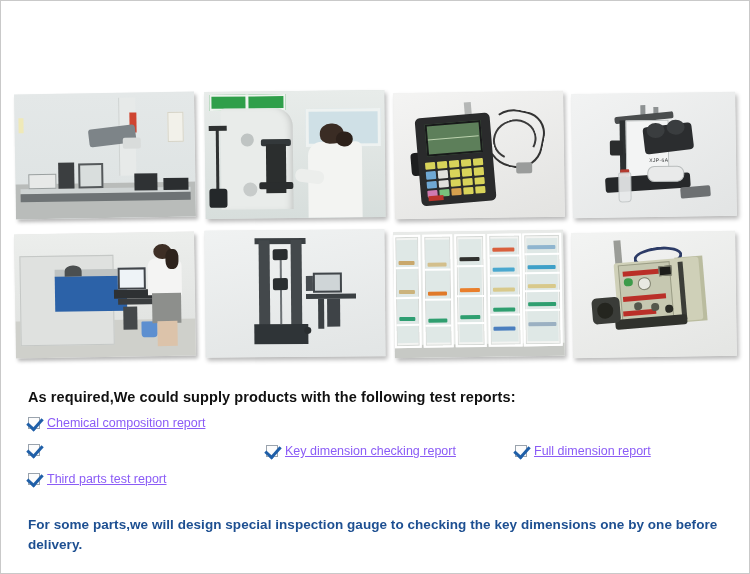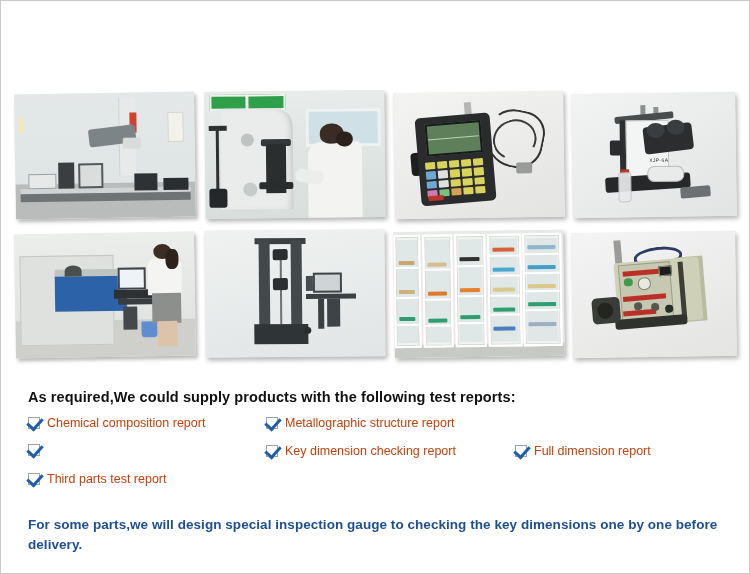--- a/index.html
+++ b/index.html
@@ -243,21 +243,21 @@
     flex:0 0 auto;
   }
   .cbox::after {
     content:"";
     position:absolute; left:1px; top:-3px;
     width:7px; height:12px;
     border:solid #1f5fa8;
     border-width:0 3px 3px 0;
     transform:rotate(42deg);
   }
-  .cl-text { font-size:12.5px; color:#c2410c; }
+  .cl-text { font-size:12.5px; color:#8b5cf6;text-decoration:underline; }
 
   .footnote {
     position:absolute; left:27px; top:514px;
     width:700px;
     font-size:13.5px; font-weight:bold; line-height:20px;
     color:#1d4f91;
     letter-spacing:.05px;
   }
 </style>
 </head>
@@ -515,24 +515,20 @@
 
   <div class="lead">As required,We could supply products with the following test reports:</div>
 
   <div class="checklist">
 
     <div class="cl-row">
       <div class="cl-item cl-col1">
         <span class="cbox"></span>
         <span class="cl-text">Chemical composition report</span>
       </div>
-      <div class="cl-item cl-col2">
-        <span class="cbox"></span>
-        <span class="cl-text">Metallographic structure report</span>
-      </div>
     </div>
 
     <div class="cl-row">
       <div class="cl-item cl-col1">
         <span class="cbox"></span>
       </div>
       <div class="cl-item cl-col3">
         <span class="cbox"></span>
         <span class="cl-text">Full dimension report</span>
       </div>

